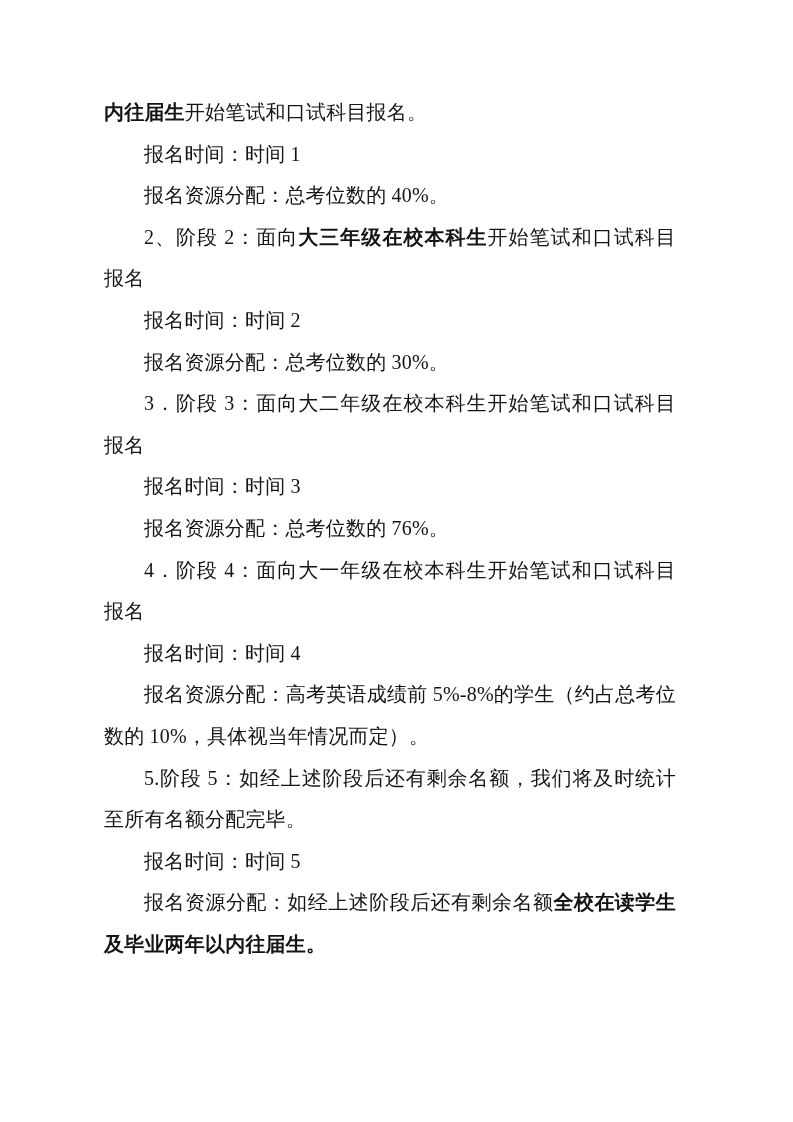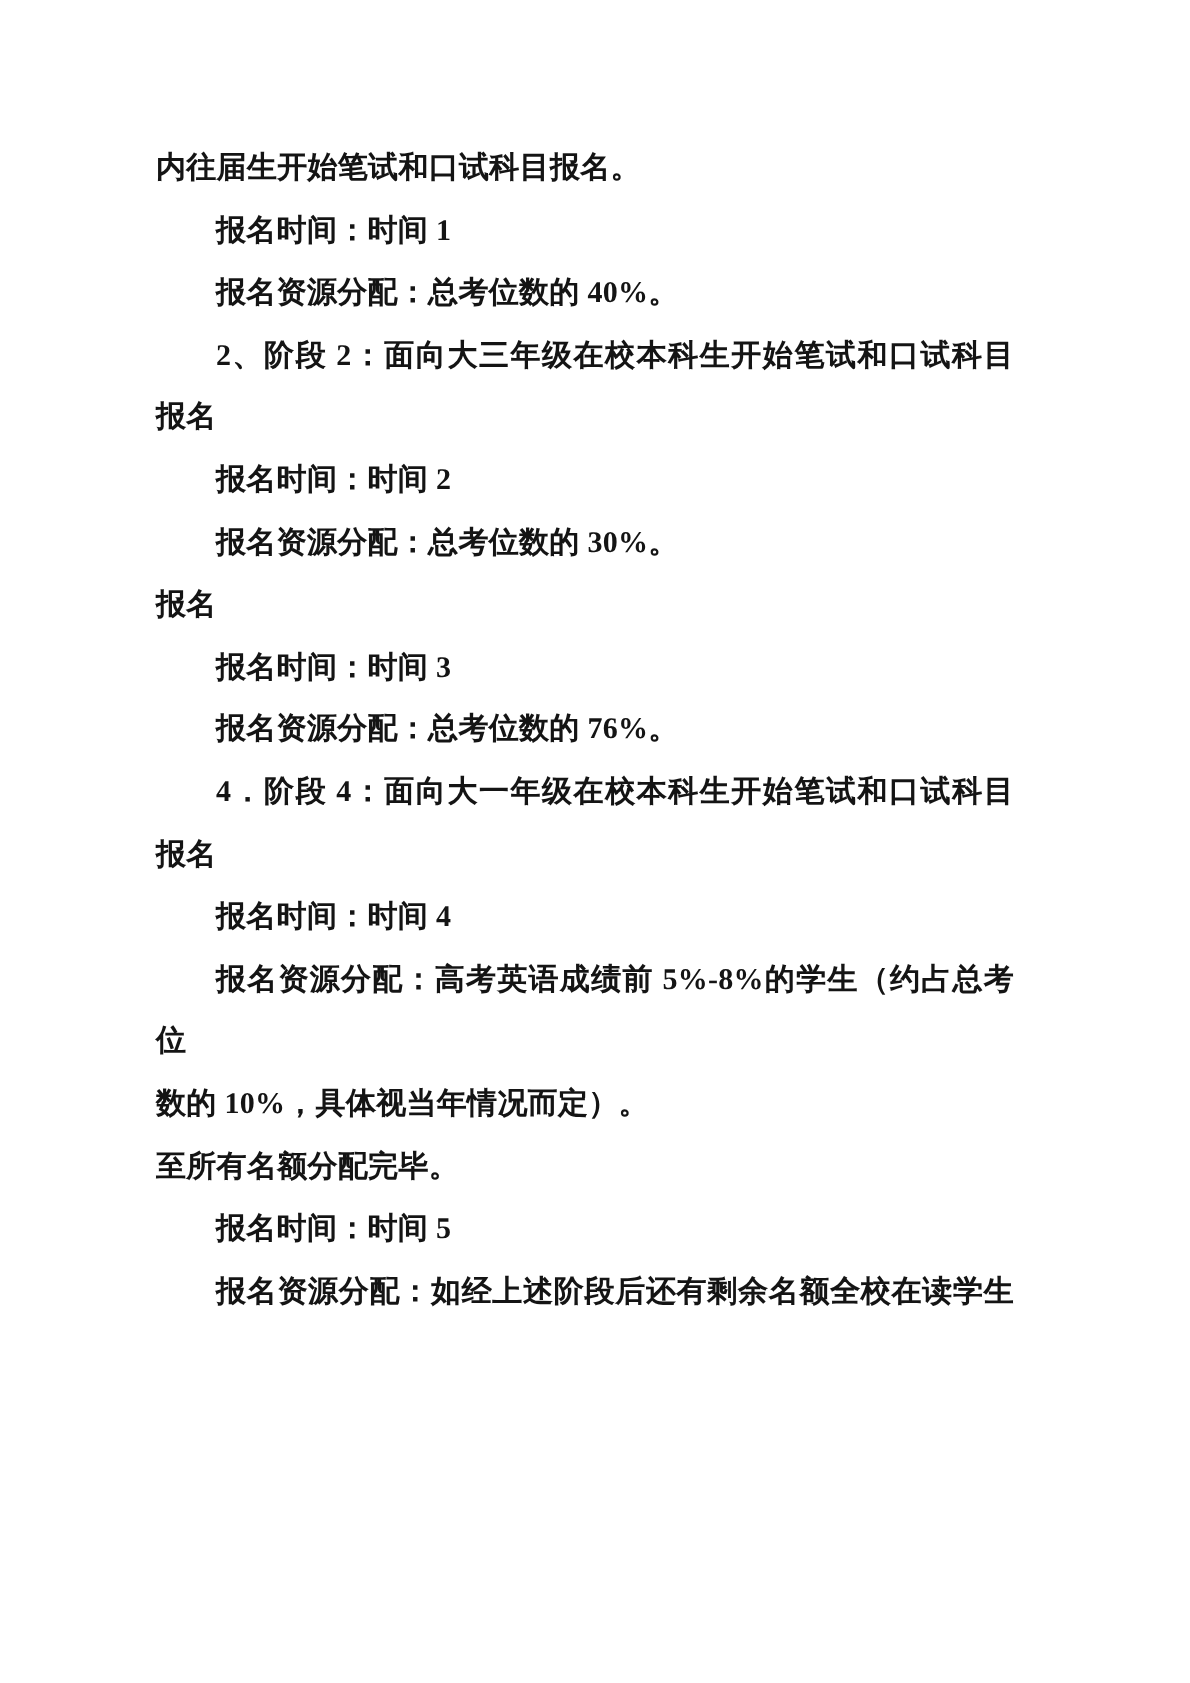--- a/index.html
+++ b/index.html
@@ -30,43 +30,46 @@
     text-align: left;
   }
   .line.indent {
     text-indent: 40px;
   }
   .line.justify {
     text-align: justify;
     text-align-last: justify;
   }
   .run {
-    font-weight: bold;
+    font-weight: normal;
   }
   .run.bold {
     font-weight: bold;
   }
 </style>
 </head>
 <body>
 
 <div class="page">
   <div class="content">
       <div class="line"><span class="run bold">内往届生</span><span class="run">开始笔试和口试科目报名。</span></div>
       <div class="line indent"><span class="run">报名时间：时间 1</span></div>
       <div class="line indent"><span class="run">报名资源分配：总考位数的 40%。</span></div>
       <div class="line indent justify"><span class="run">2、阶段 2：面向</span><span class="run bold">大三年级在校本科生</span><span class="run">开始笔试和口试科目</span></div>
       <div class="line"><span class="run">报名</span></div>
       <div class="line indent"><span class="run">报名时间：时间 2</span></div>
       <div class="line indent"><span class="run">报名资源分配：总考位数的 30%。</span></div>
+      <div class="line indent justify"><span class="run">3．阶段 3：面向大二年级在校本科生开始笔试和口试科目</span></div>
       <div class="line"><span class="run">报名</span></div>
       <div class="line indent"><span class="run">报名时间：时间 3</span></div>
       <div class="line indent"><span class="run">报名资源分配：总考位数的 76%。</span></div>
       <div class="line indent justify"><span class="run">4．阶段 4：面向大一年级在校本科生开始笔试和口试科目</span></div>
       <div class="line"><span class="run">报名</span></div>
       <div class="line indent"><span class="run">报名时间：时间 4</span></div>
       <div class="line indent justify"><span class="run">报名资源分配：高考英语成绩前 5%-8%的学生（约占总考位</span></div>
       <div class="line"><span class="run">数的 10%，具体视当年情况而定）。</span></div>
+      <div class="line indent justify"><span class="run">5.阶段 5：如经上述阶段后还有剩余名额，我们将及时统计</span></div>
       <div class="line"><span class="run">至所有名额分配完毕。</span></div>
       <div class="line indent"><span class="run">报名时间：时间 5</span></div>
       <div class="line indent justify"><span class="run">报名资源分配：如经上述阶段后还有剩余名额</span><span class="run bold">全校在读学生</span></div>
+      <div class="line"><span class="run bold">及毕业两年以内往届生。</span></div>
     </div>
 </div>
 
 </body></html>

